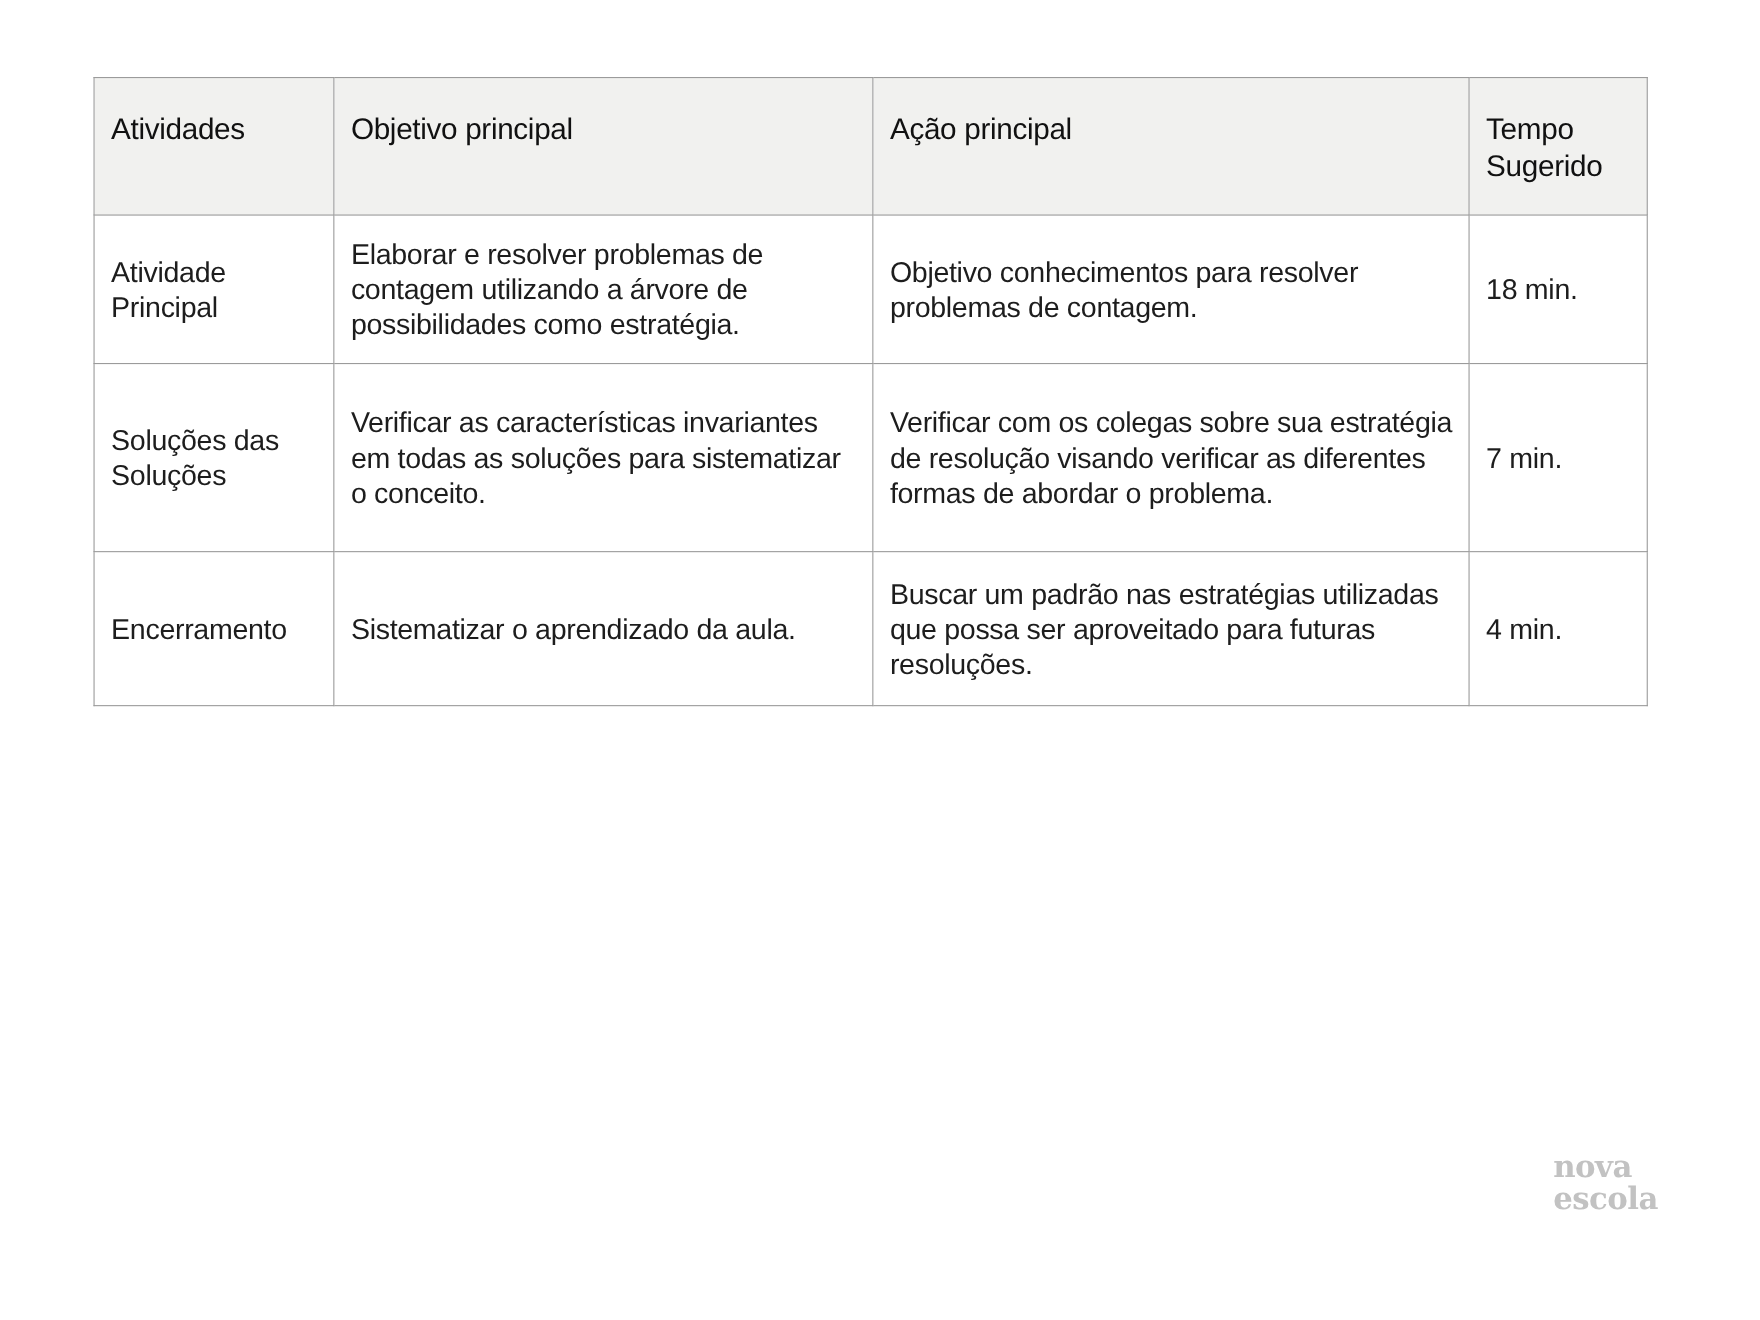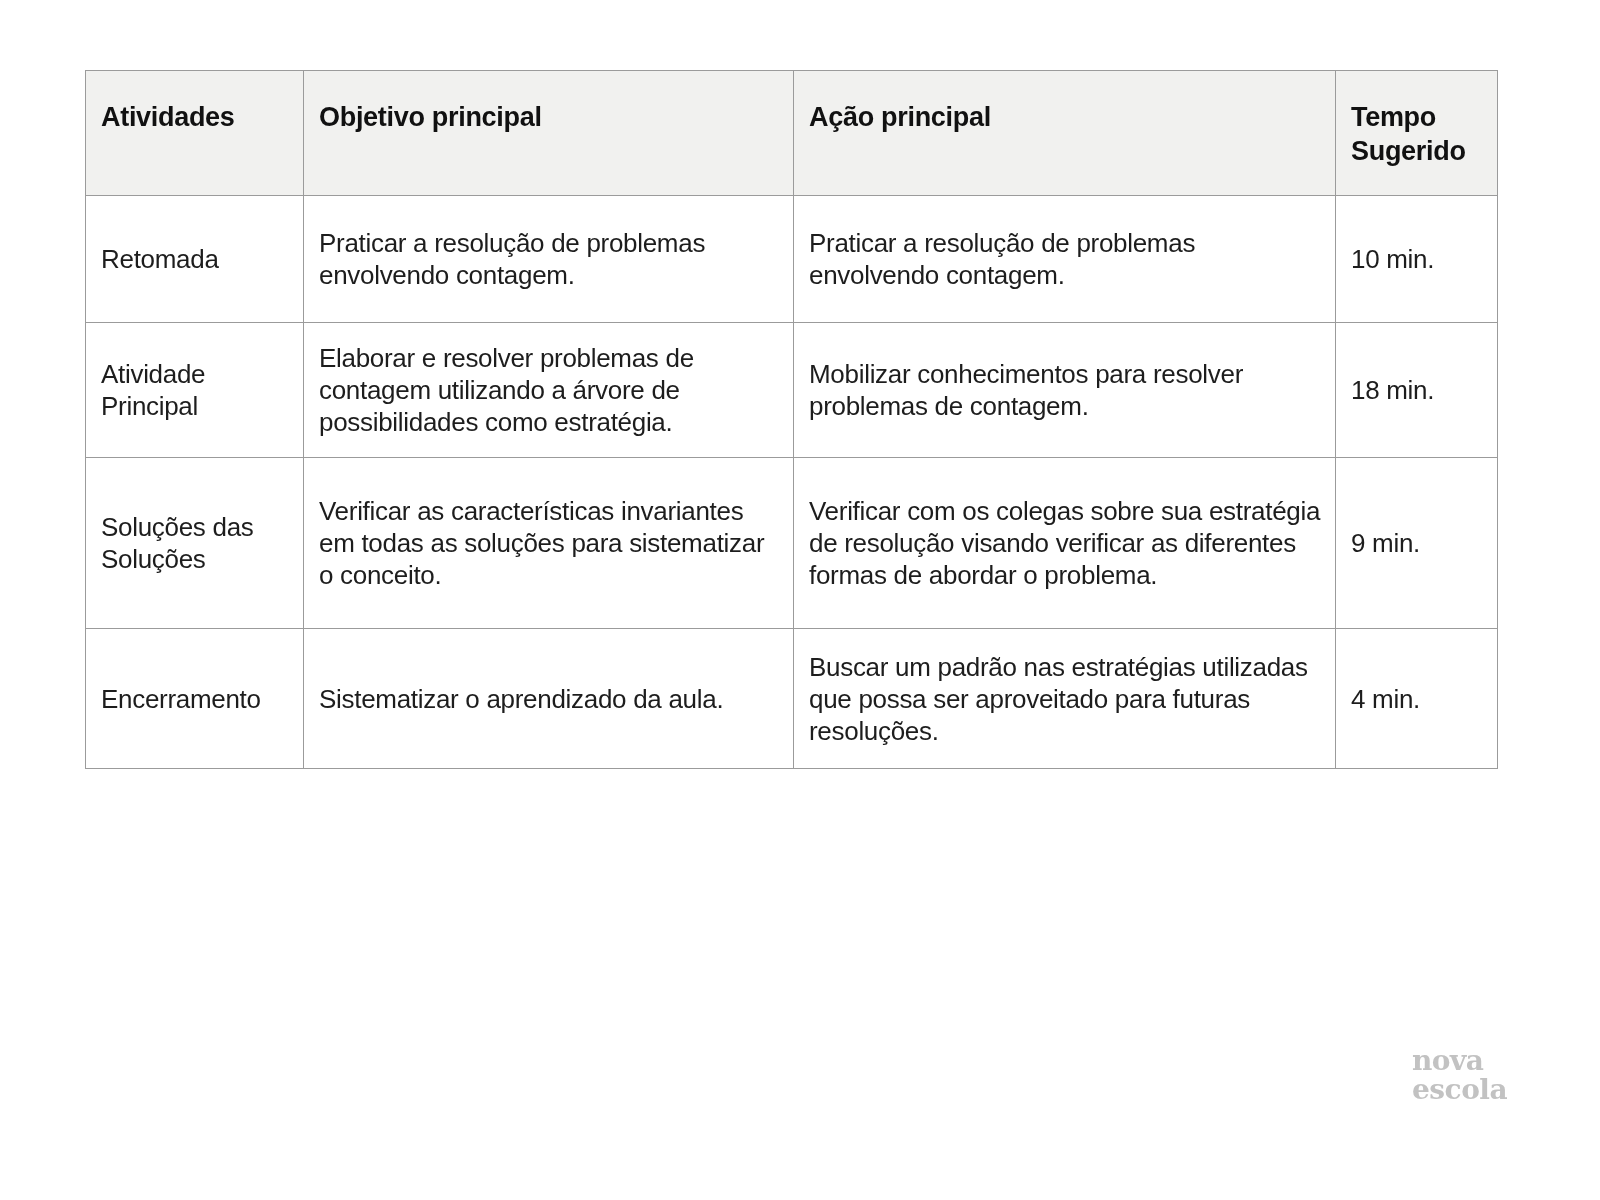--- a/index.html
+++ b/index.html
@@ -36,21 +36,21 @@
   table.schedule td {
     border: 1px solid var(--border);
     font-size: 26px;
     letter-spacing: -0.3px;
     color: var(--body-text);
     overflow: hidden;
   }
   table.schedule th {
     background: var(--header-bg);
     color: var(--header-text);
-    font-weight: bold;
+    font-weight: normal;
     font-size: 27px;
     line-height: 34px;
     text-align: left;
     vertical-align: top;
     padding: 29px 10px 14px 15px;
     height: 125px;
   }
   table.schedule td {
     vertical-align: middle;
     line-height: 32px;
@@ -88,37 +88,31 @@
     </colgroup>
     <thead>
       <tr>
         <th>Atividades</th>
         <th>Objetivo principal</th>
         <th>Ação principal</th>
         <th>Tempo Sugerido</th>
       </tr>
     </thead>
     <tbody>
-      <tr class="r1">
-        <td>Retomada</td>
-        <td>Praticar a resolução de problemas envolvendo contagem.</td>
-        <td>Praticar a resolução de problemas envolvendo contagem.</td>
-        <td>10 min.</td>
-      </tr>
       <tr class="r2">
         <td>Atividade Principal</td>
         <td>Elaborar e resolver problemas de contagem utilizando a árvore de possibilidades como estratégia.</td>
-        <td>Mobilizar conhecimentos para resolver problemas de contagem.</td>
+        <td>Objetivo conhecimentos para resolver problemas de contagem.</td>
         <td>18 min.</td>
       </tr>
       <tr class="r3">
         <td>Soluções das Soluções</td>
         <td>Verificar as características invariantes em todas as soluções para sistematizar o conceito.</td>
         <td>Verificar com os colegas sobre sua estratégia de resolução visando verificar as diferentes formas de abordar o problema.</td>
-        <td>9 min.</td>
+        <td>7 min.</td>
       </tr>
       <tr class="r4">
         <td>Encerramento</td>
         <td>Sistematizar o aprendizado da aula.</td>
         <td>Buscar um padrão nas estratégias utilizadas que possa ser aproveitado para futuras resoluções.</td>
         <td>4 min.</td>
       </tr>
     </tbody>
   </table>
 

